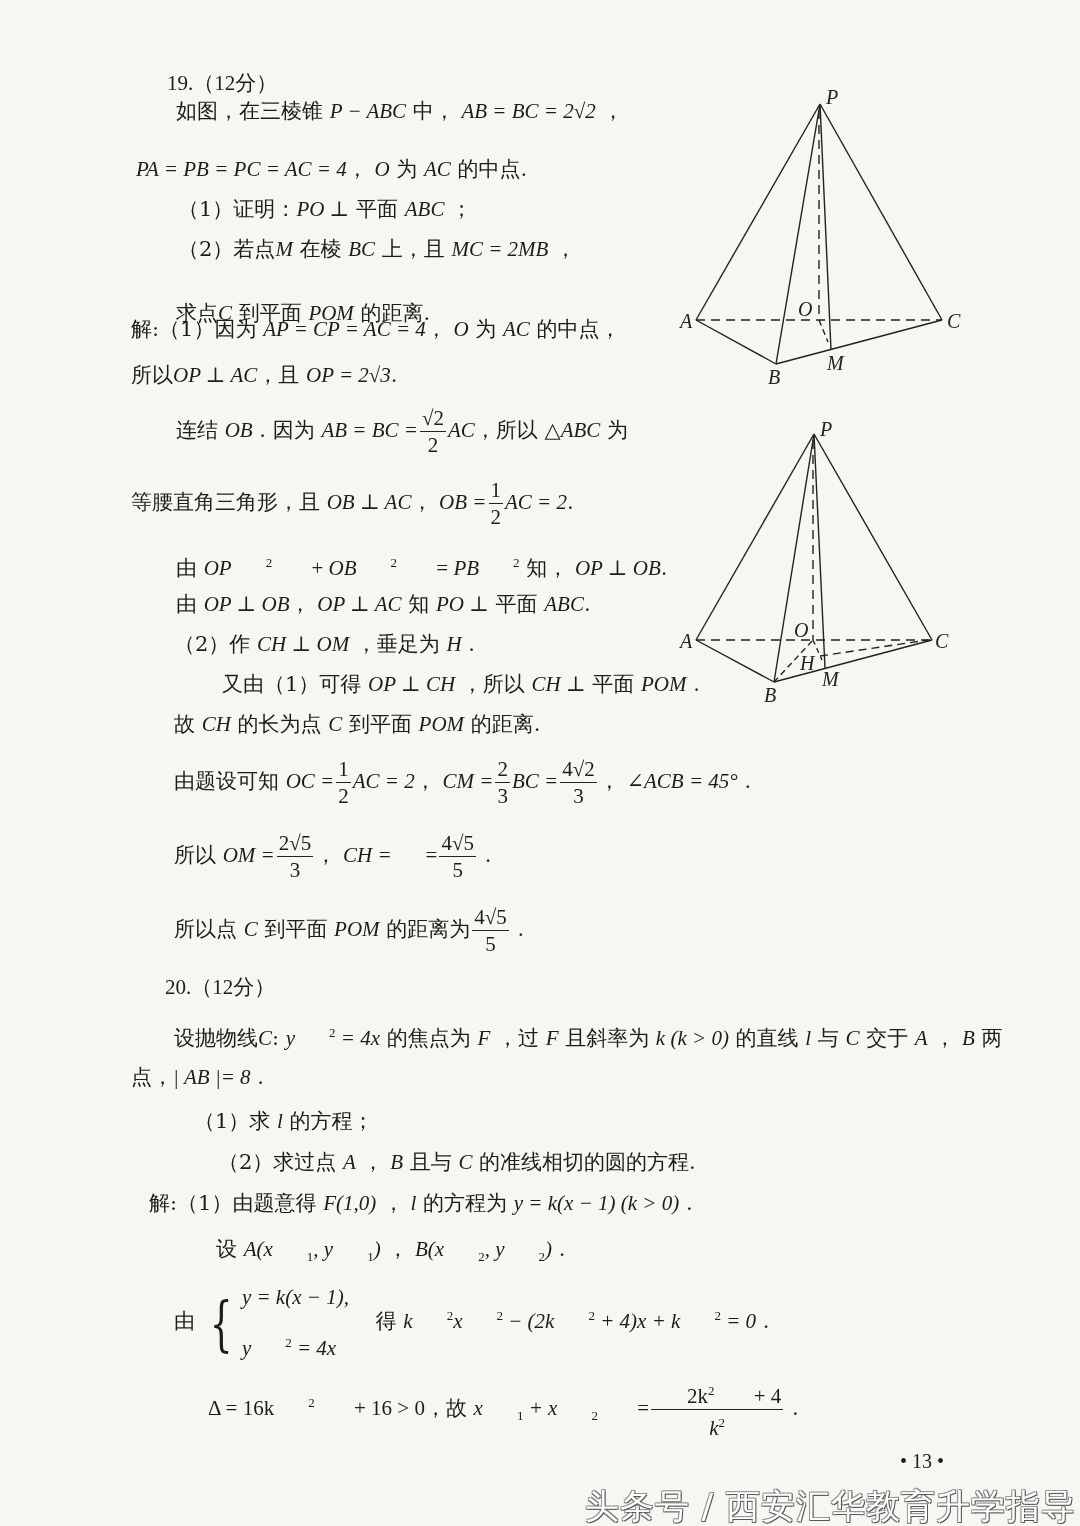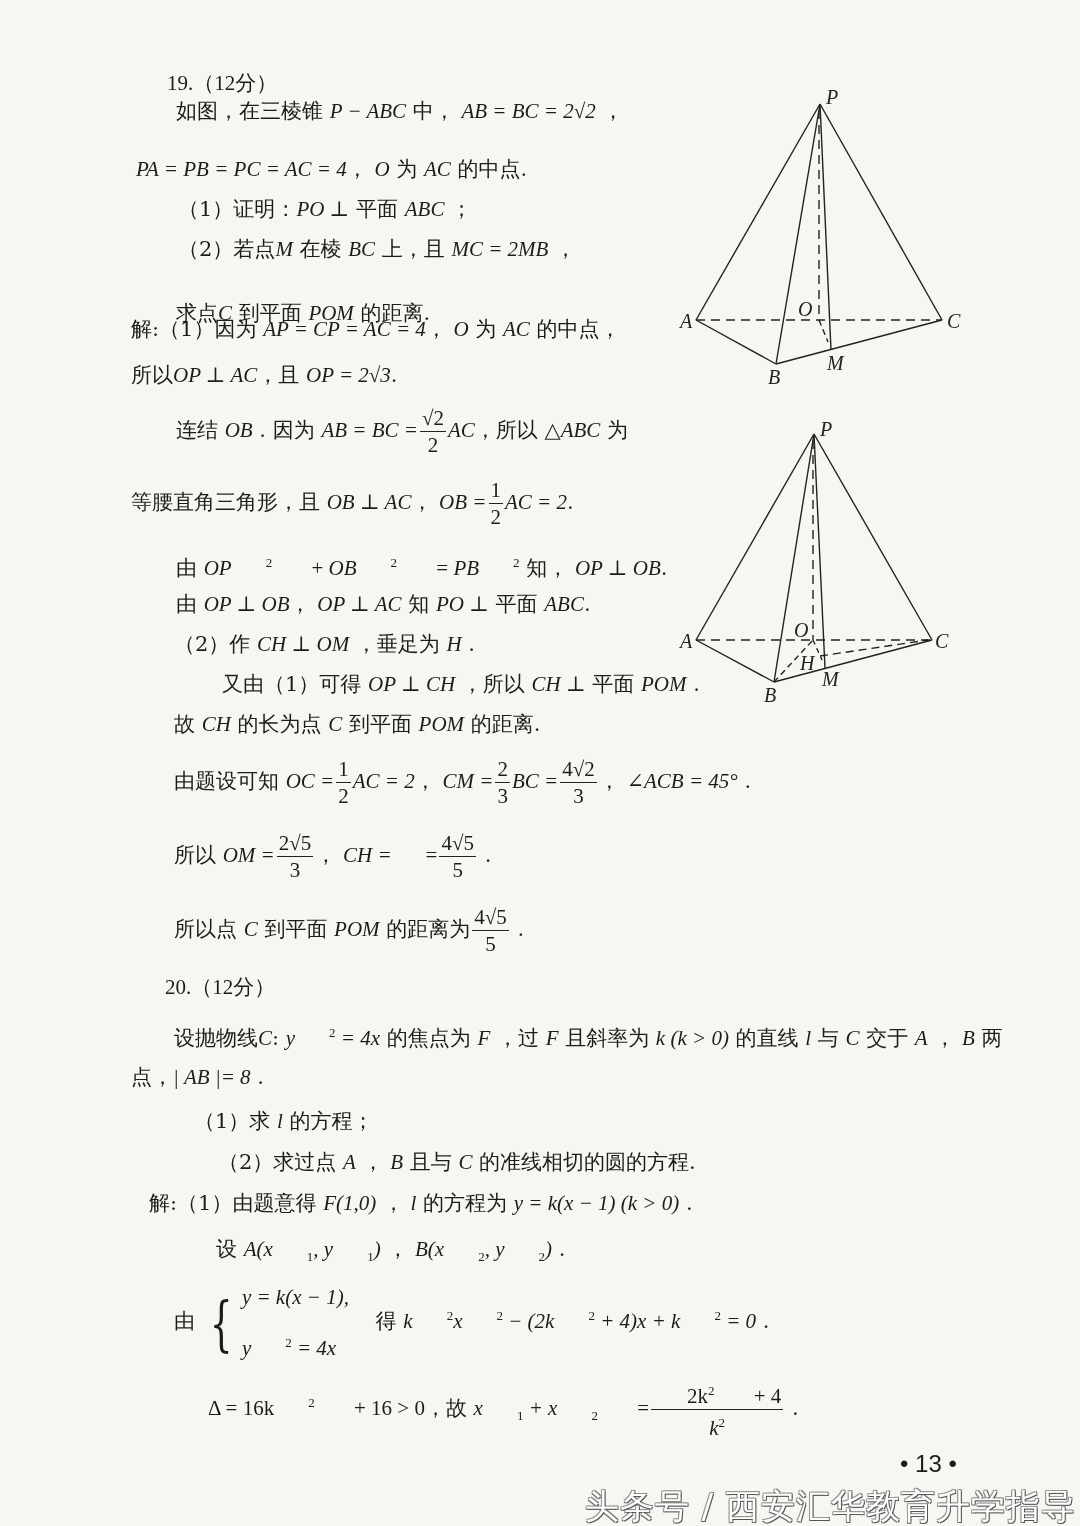--- a/index.html
+++ b/index.html
@@ -14,21 +14,21 @@
   .n { font-family: Liberation Serif, serif; font-style: normal; margin-left: 34px; }
   .frac { display: inline-block; vertical-align: middle; text-align: center; margin: 0 2px; font-family: "Liberation Serif", serif; }
   .frac > span { display: block; line-height: 26px; padding: 0 2px; }
   .frac > span.num { border-bottom: 1.3px solid #222; }
   sup { font-size: 13px; }
   sub { font-size: 13px; }
   .brace { display: inline-block; vertical-align: middle; font-size: 60px; line-height: 60px; font-family: "DejaVu Serif", serif; font-weight: 100; transform: scaleX(0.6); margin-right: 2px; }
   .sys { display: inline-block; vertical-align: middle; }
   .sys > div { line-height: 46px; }
   svg text { font-family: "Liberation Serif", serif; font-style: italic; font-size: 20px; fill: #222; }
-  .pagenum { position: absolute; left: 900px; top: 1450px; font-size: 24px; font-family: Liberation Sans, sans-serif; }
+  .pagenum { position: absolute; left: 900px; top: 1450px; font-size: 20px; font-family: Liberation Serif, serif; }
   .watermark { position: absolute; left: 585px; top: 1484px; font-size: 34px; font-family: "DejaVu Sans", sans-serif; color: #ffffff; letter-spacing: 1px;
     text-shadow: 1px 1px 0 #555, -1px -1px 0 #999, 1px -1px 0 #777, -1px 1px 0 #777; }
 </style>
 </head>
 <body>
 
 <div class="line" style="left:133px;top:68px;">
   <span class="n">19.（12分）</span>
 </div>
 

